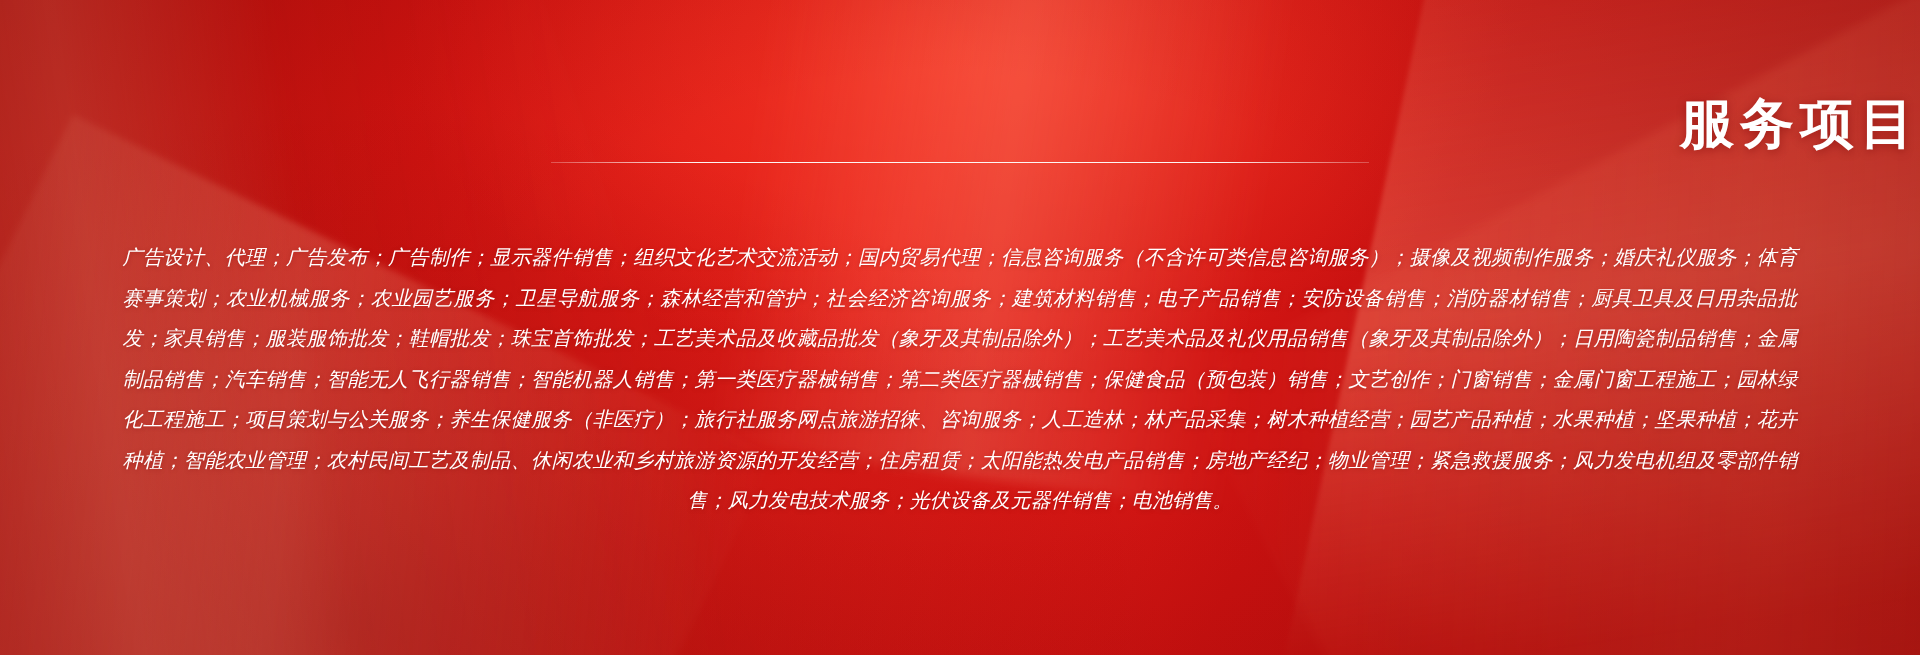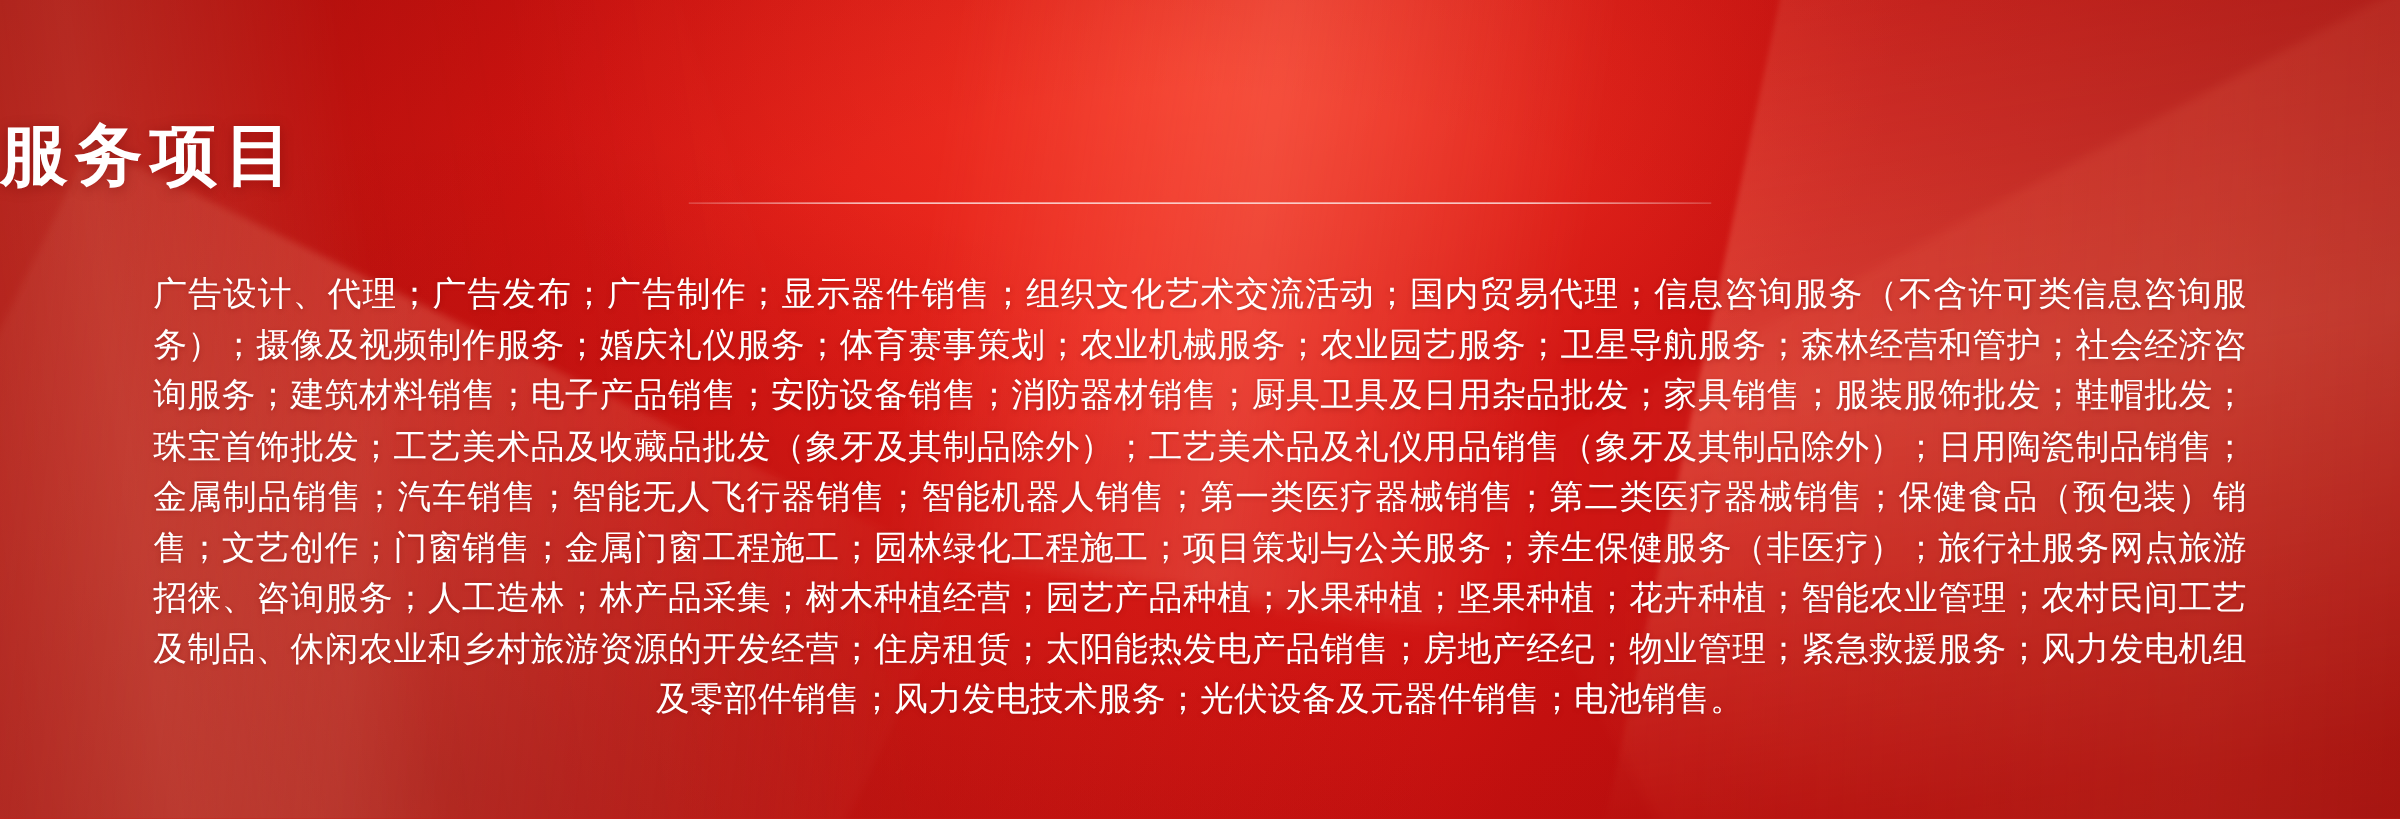--- a/index.html
+++ b/index.html
@@ -77,51 +77,52 @@
     z-index: 3;
     width: 100%;
     height: 100%;
   }
 
   .title {
     position: absolute;
     top: 52px;
     left: 0;
     right: 0;
-    text-align: left;
+    text-align: right;
     color: #ffffff;
     font-size: 54px;
     font-weight: bold;
     letter-spacing: 6px;
     text-shadow: 0 2px 10px rgba(110,0,0,0.45);
   }
 
   .divider {
     position: absolute;
     top: 162px;
     left: 50%;
     transform: translateX(-50%);
     width: 818px;
     height: 1px;
     background: linear-gradient(90deg, rgba(255,255,255,0.25) 0%, rgba(255,255,255,0.95) 18%, rgba(255,255,255,0.95) 82%, rgba(255,255,255,0.25) 100%);
   }
 
   .body-text {
     position: absolute;
-    top: 188px;
+    top: 217px;
     left: 50%;
     transform: translateX(-50%);
     width: 1675px;
     color: #ffffff;
-    font-size: 27px;
+    font-size: 20px;
     line-height: 40.5px;
     text-align: justify;
     text-align-last: center;
     letter-spacing: 0.2px;
     text-shadow: 0 1px 4px rgba(120,0,0,0.35);
+    font-style: italic;
   }
 </style>
 </head>
 <body>
 
 <div id="page">
 
   <div class="ribbon r1"></div>
   <div class="ribbon r2"></div>
   <div class="ribbon r3"></div>

